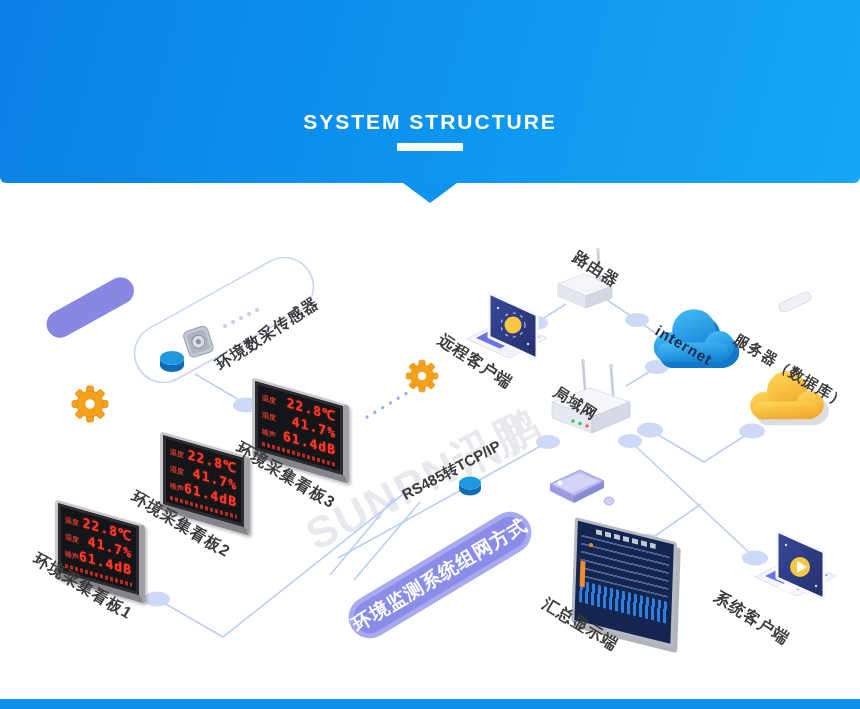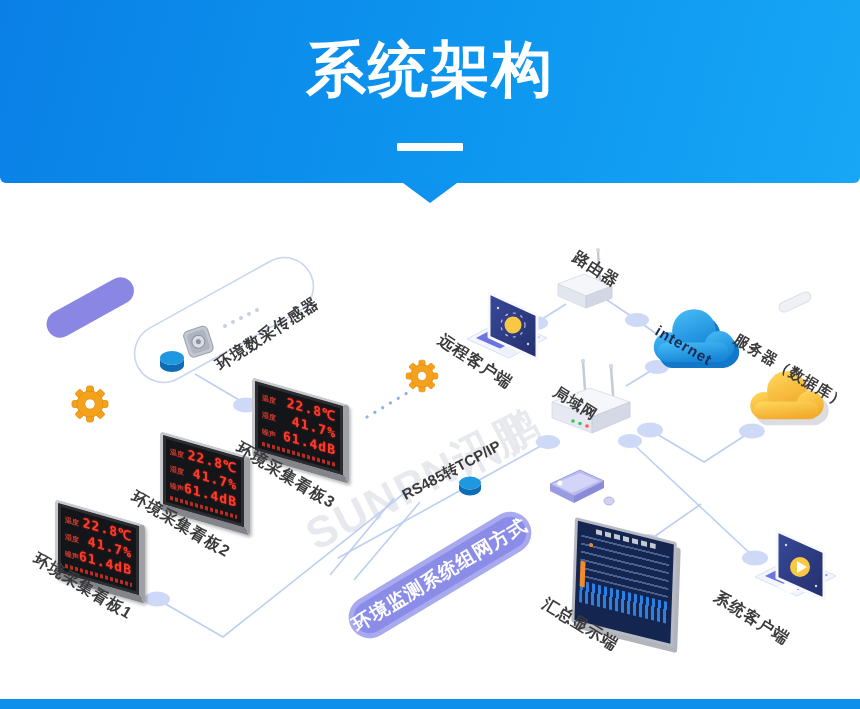--- a/index.html
+++ b/index.html
@@ -59,21 +59,21 @@
      repeating-linear-gradient(180deg,rgba(140,170,230,.45) 0 2px,transparent 2px 8px);position:relative;}
   .scr-dot{position:absolute;left:8px;top:6px;width:4px;height:4px;border-radius:50%;background:#f08c2e;}
   .scr-orange{position:absolute;left:0px;top:26px;width:5px;height:26px;background:#f08c2e;}
   .scr-bars{height:22px;margin-top:4px;
      background:repeating-linear-gradient(90deg,#2f7fe0 0 3px,transparent 3px 6px);}
 </style>
 </head>
 <body>
 
 <div class="banner">
-  <div class="banner-title">系统架构</div>
+  <div class="banner-sub">SYSTEM STRUCTURE</div>
   <div class="banner-dash"></div>
 </div>
 <div class="notch"></div>
 <div class="footer-strip"></div>
 
 <div class="watermark">SUNPN讯鹏</div>
 
 <svg id="wires" viewBox="0 0 860 709">
   <defs>
     <linearGradient id="cg" x1="0" y1="0" x2="0.4" y2="1">

